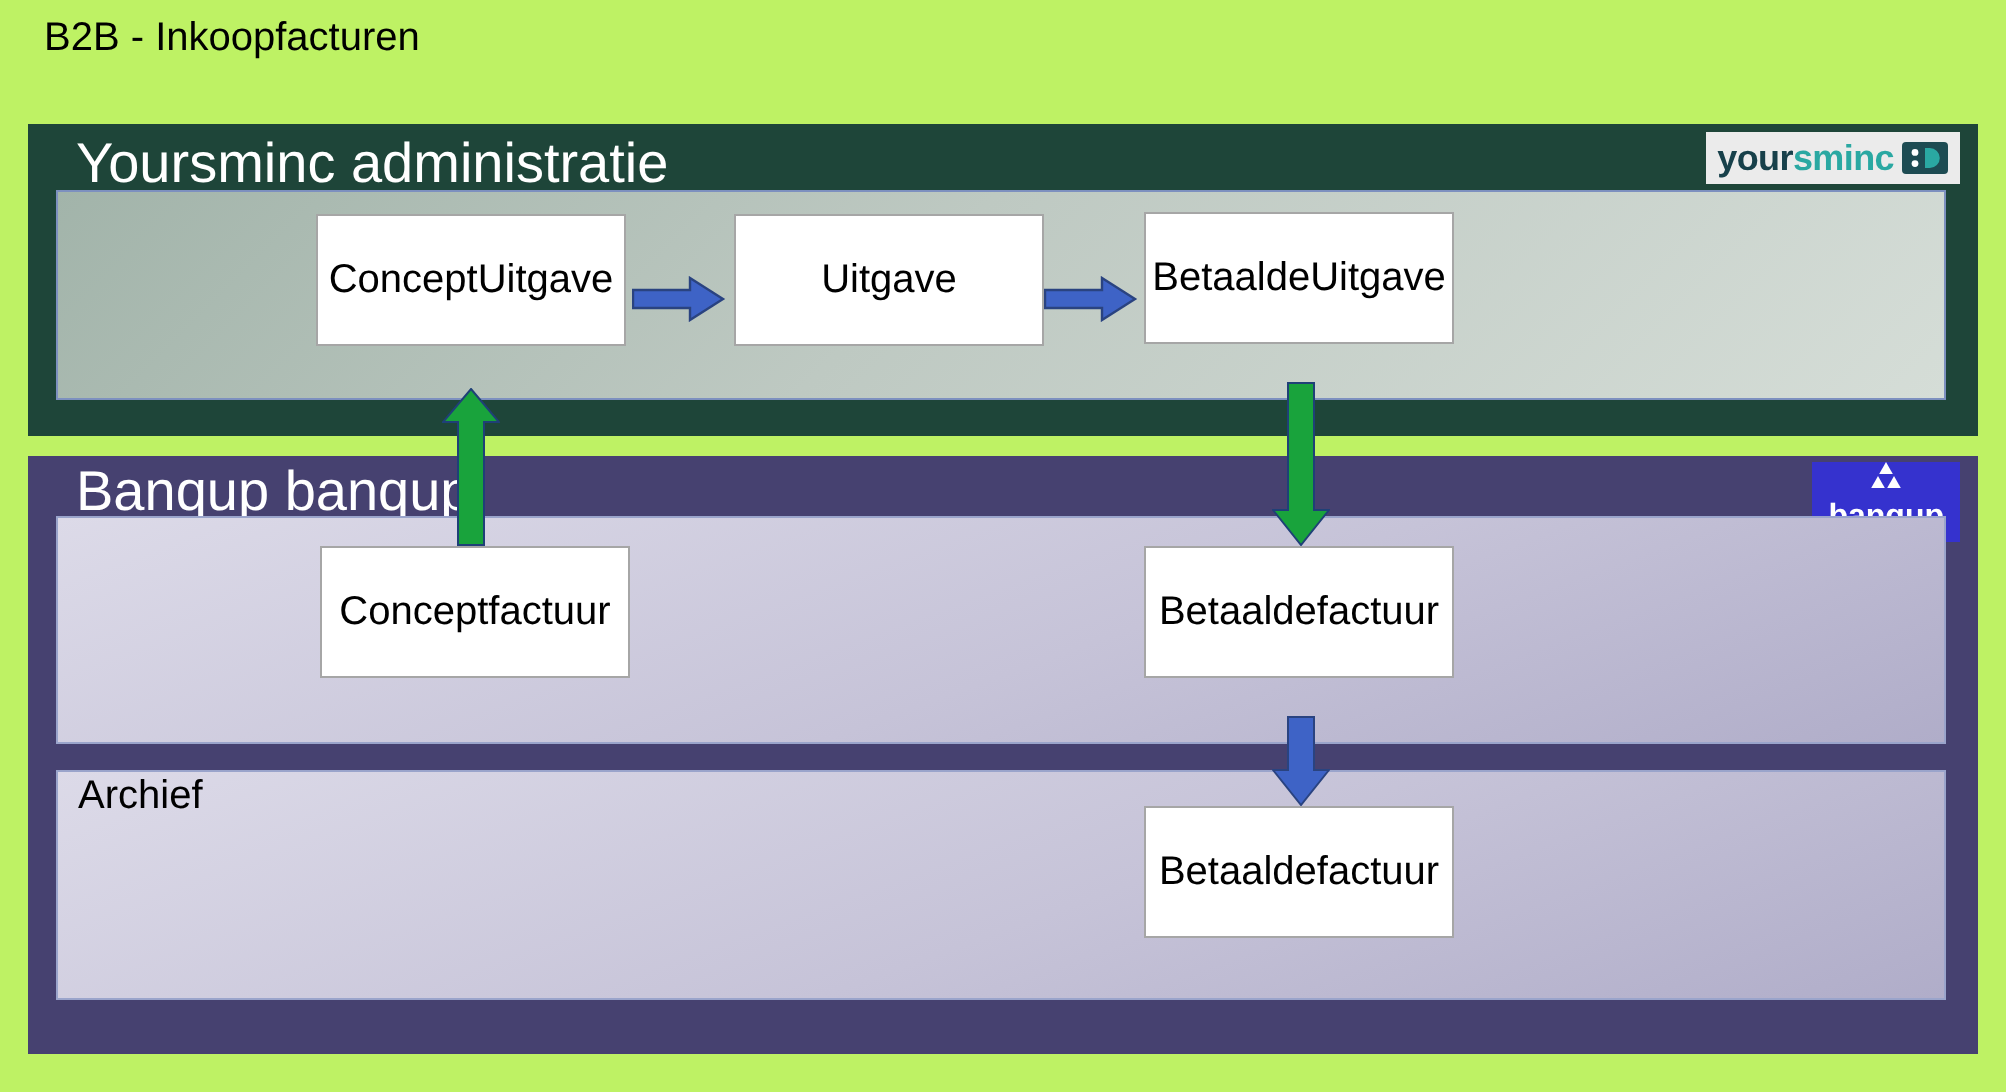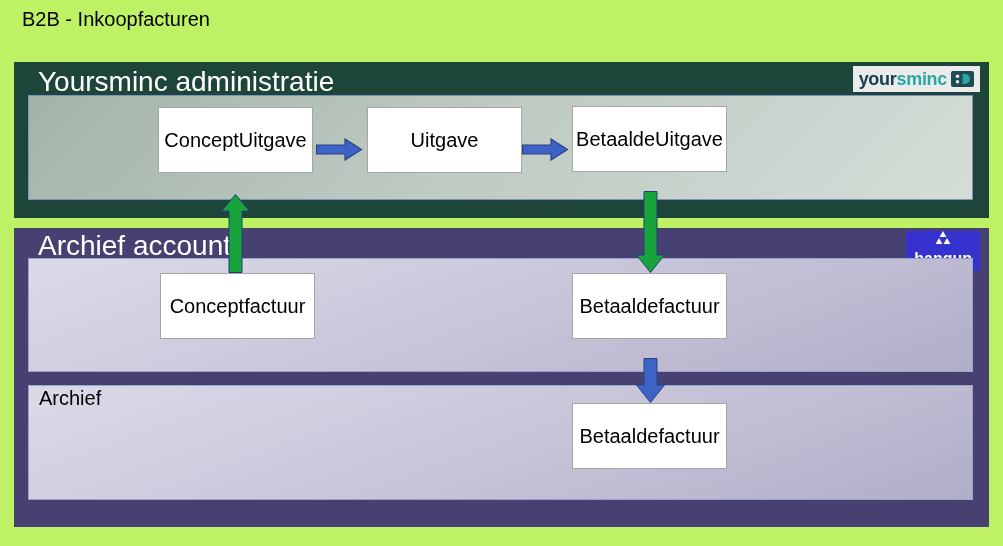--- a/index.html
+++ b/index.html
@@ -92,21 +92,21 @@
         <circle cx="6.5" cy="5.2" r="1.7" fill="#ffffff"></circle>
         <circle cx="6.5" cy="10.8" r="1.7" fill="#ffffff"></circle>
         <path d="M11.5,3 h2.4 a5,5 0 0 1 0,10 h-2.4 z" fill="#2AA8A2"></path>
       </svg>
     </div>
 
     <div class="panel panel-green"></div>
   </div>
 
   <div class="sec sec-purple">
-    <div class="sec-hdr-label">Archief account</div>
+    <div class="sec-hdr-label">Banqup banqup</div>
 
     <div class="logo-banqup">
       <svg width="16" height="14" viewBox="0 0 16 14" aria-hidden="true">
         <polygon points="8,0 11.4,6 4.6,6" fill="#ffffff"></polygon>
         <polygon points="4,7 7.4,13 0.6,13" fill="#ffffff"></polygon>
         <polygon points="12,7 15.4,13 8.6,13" fill="#ffffff"></polygon>
       </svg>
       <span>banqup</span>
     </div>
 

